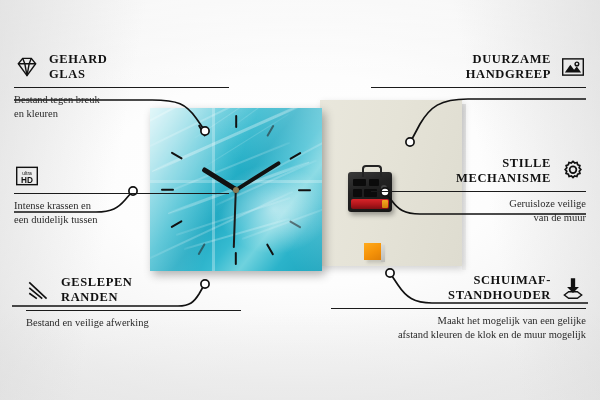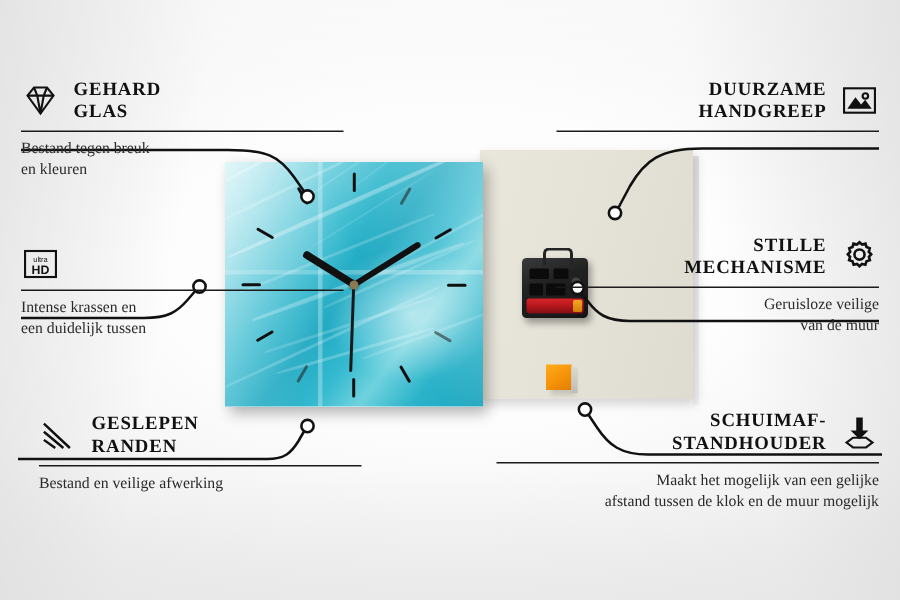--- a/index.html
+++ b/index.html
@@ -326,17 +326,17 @@
       <span class="ico">
         <svg viewBox="0 0 24 24" fill="none" stroke="currentColor" stroke-width="1.3">
           <path d="M10 3 H14 V11 H17.5 L12 16.5 L6.5 11 H10 Z" fill="currentColor" stroke="none"></path>
           <path d="M4 18.5 L8 15.5 H16 L20 18.5 L16 21.5 H8 Z"></path>
         </svg>
       </span>
     </div>
     <div class="co-rule"></div>
     <div class="co-desc">
       <span>Maakt het mogelijk van een gelijke</span><br>
-      <span>afstand tussen de klok en de muur mogelijk</span>
+      <span>afstand kleuren de klok en de muur mogelijk</span>
     </div>
   </div>
 
 </div>
 
 </body></html>

